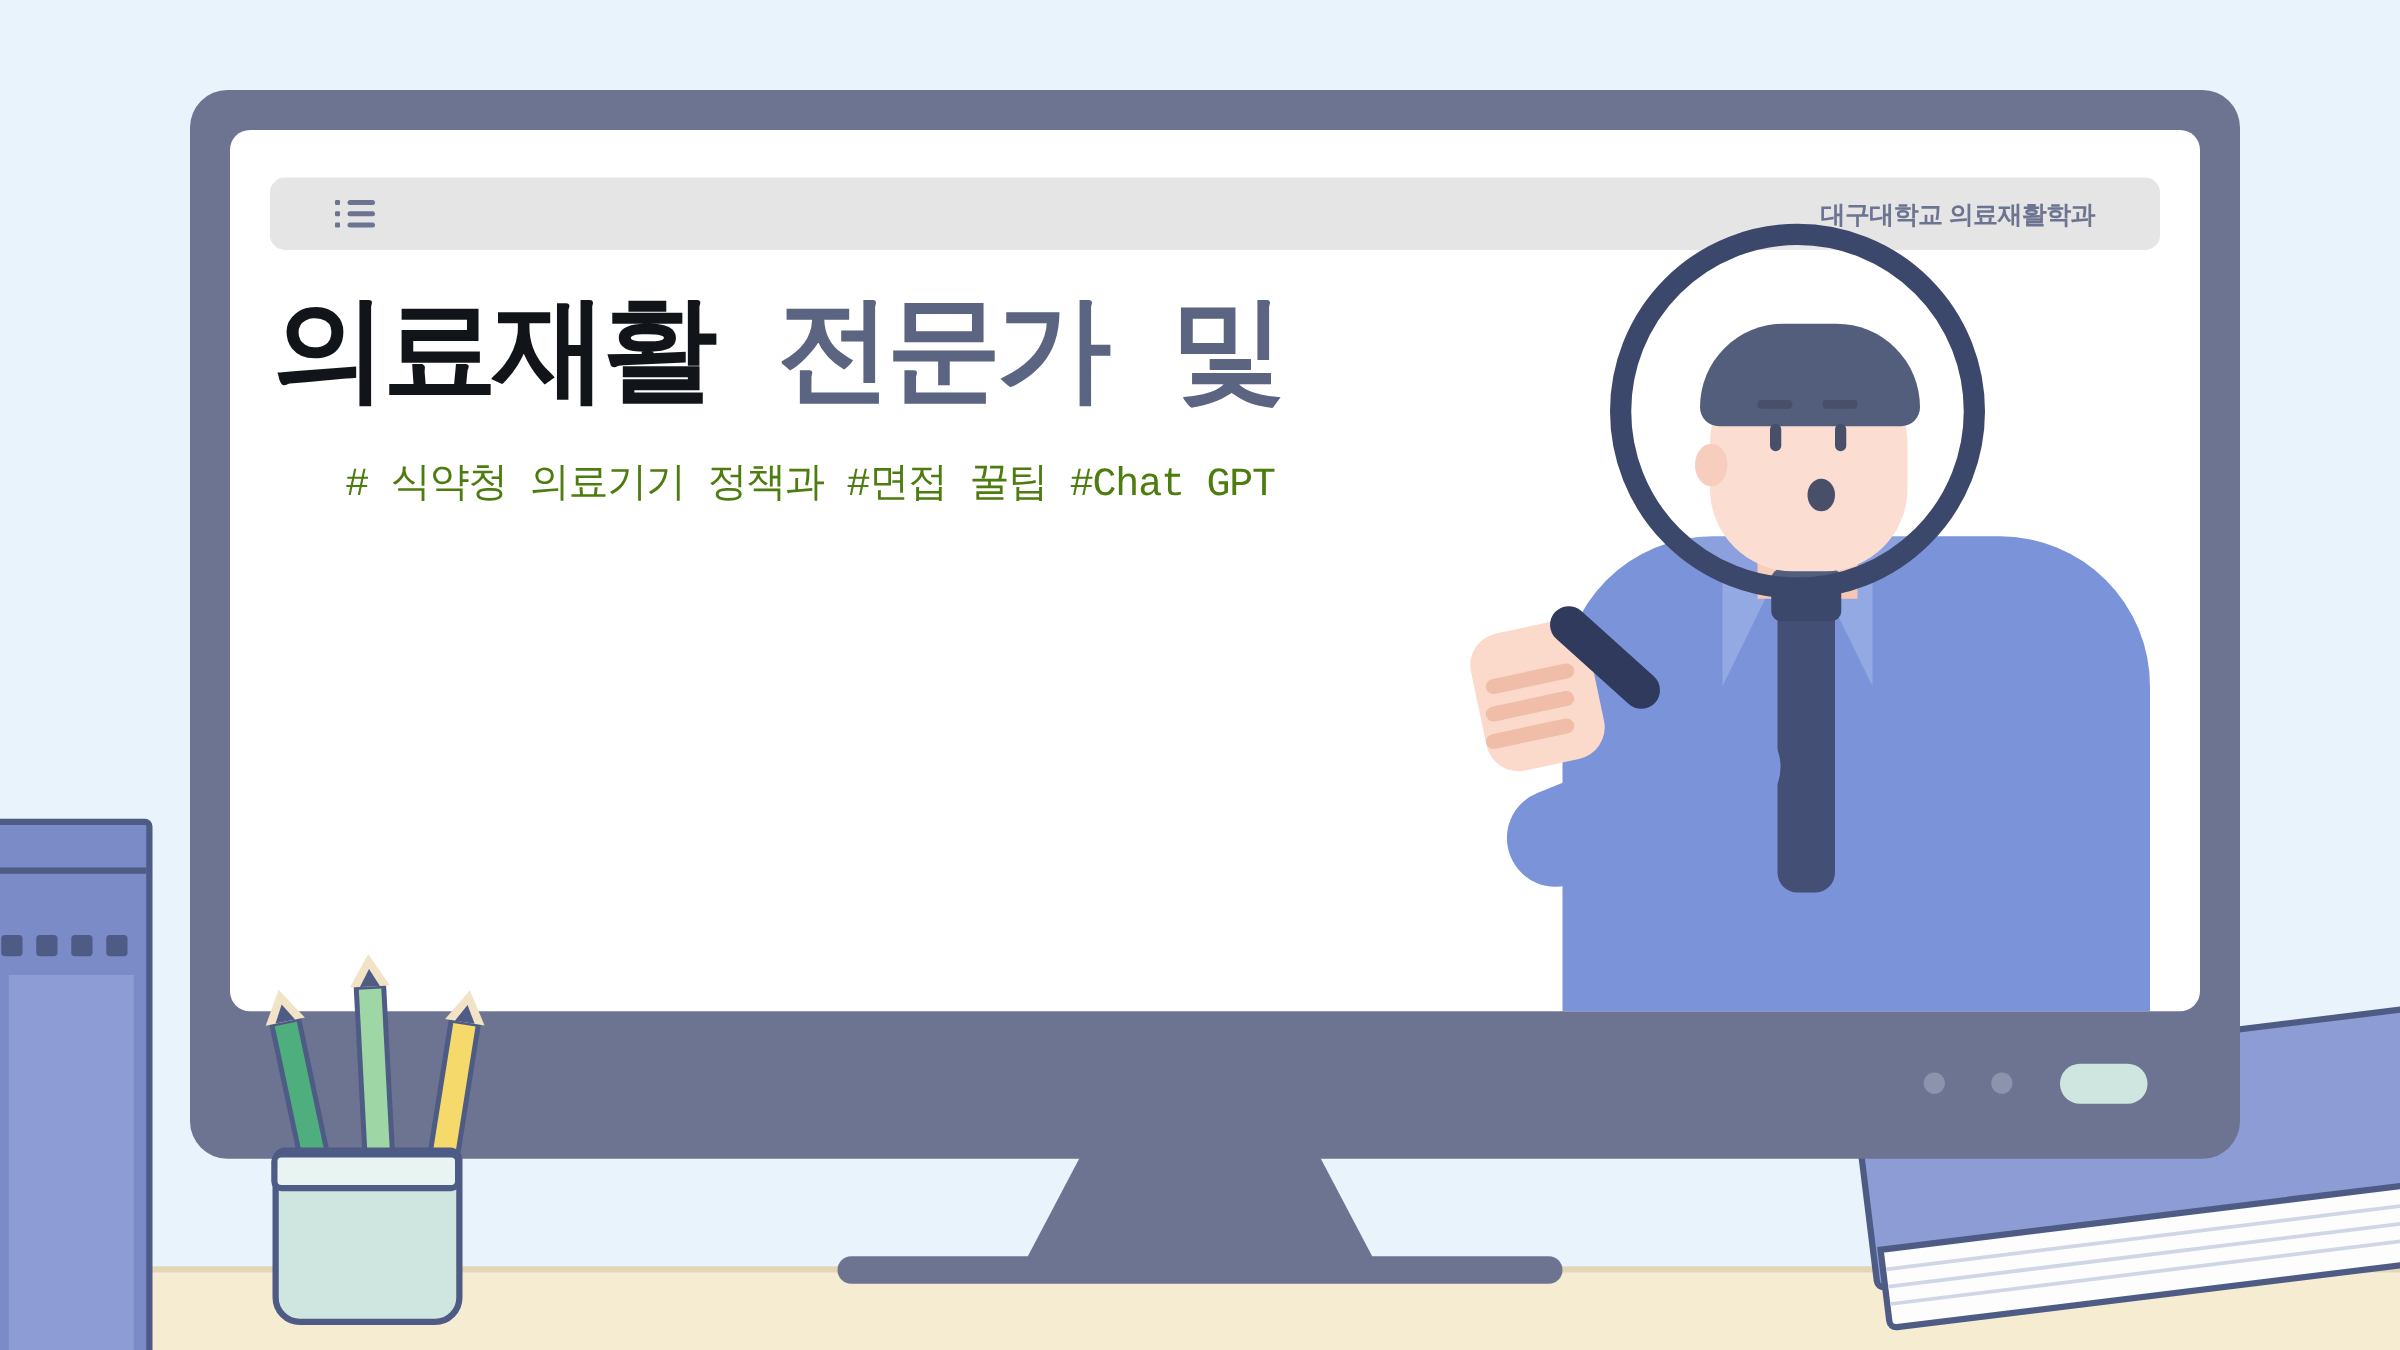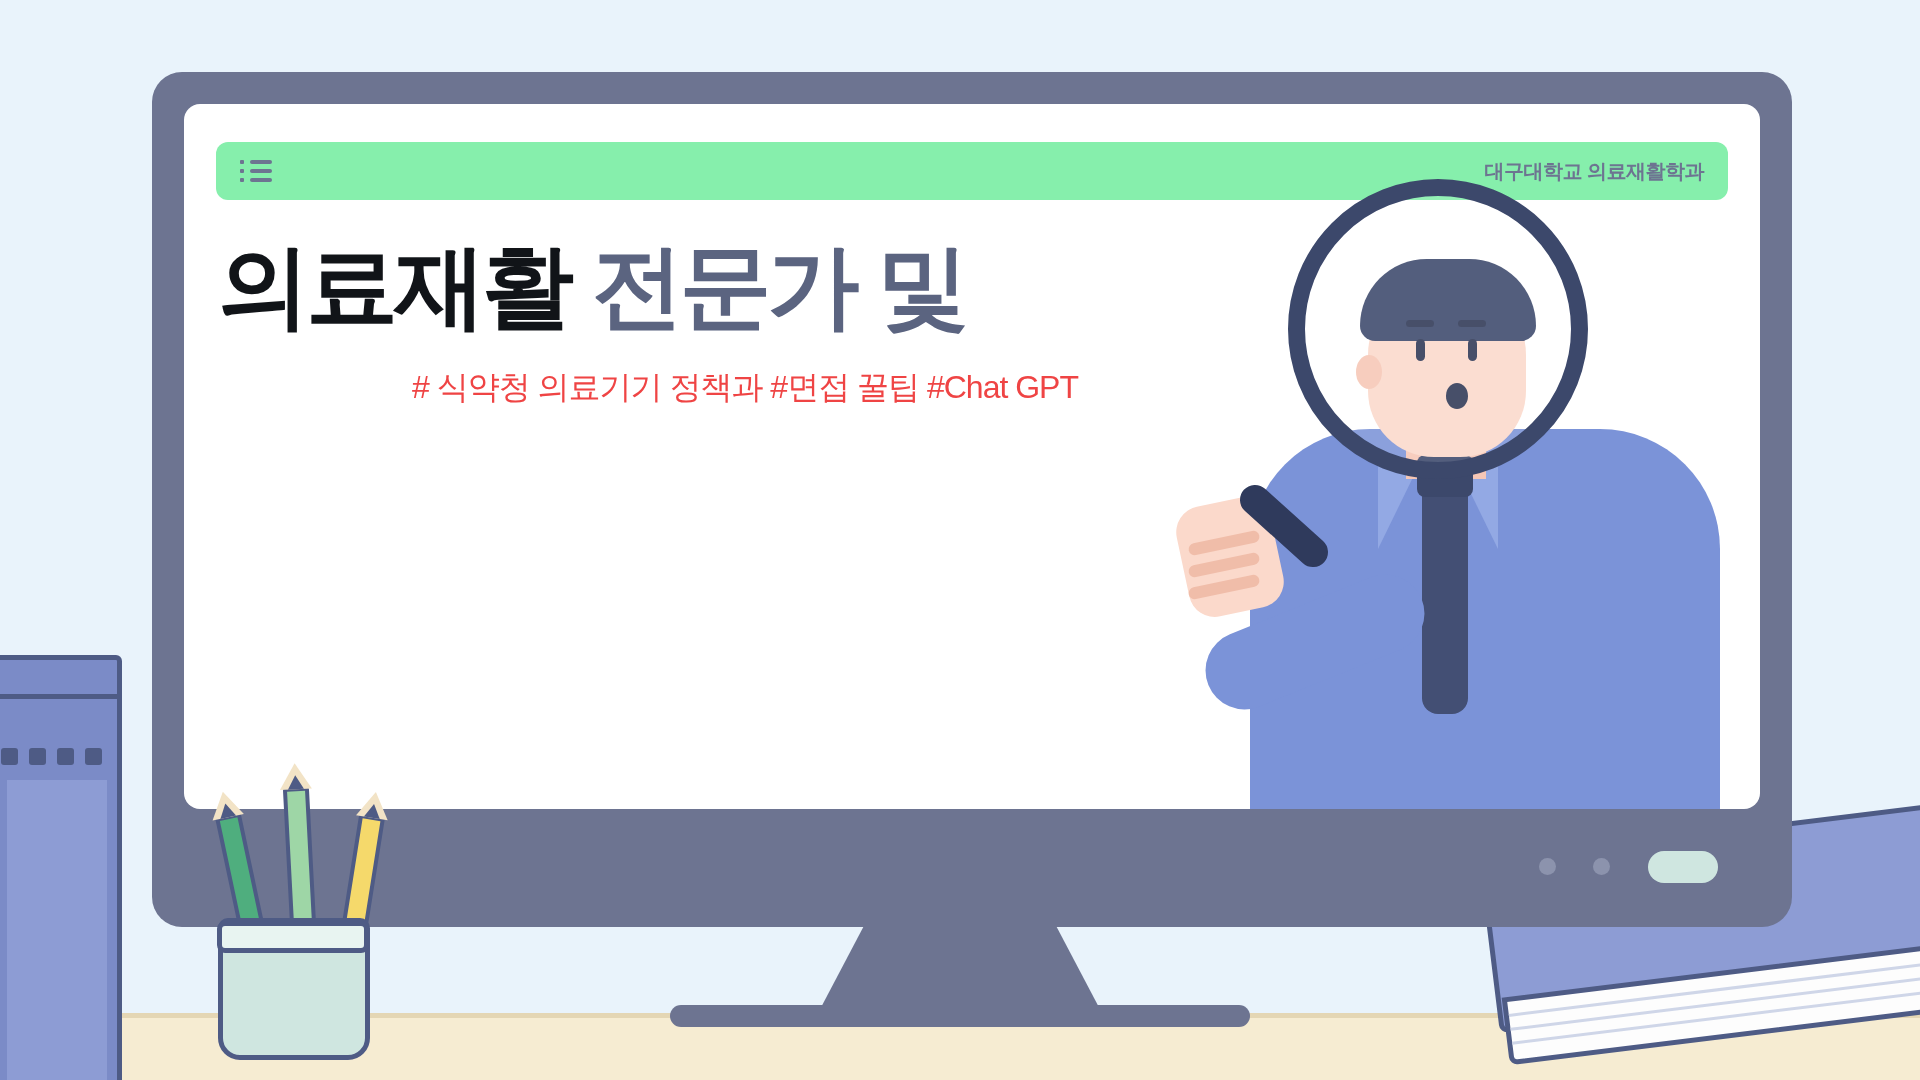--- a/index.html
+++ b/index.html
@@ -40,38 +40,38 @@
   .monitor{position:absolute;left:152px;top:72px;width:1640px;height:855px;background:#6d7491;border-radius:30px;box-shadow:0 0 0 0 #000;}
   .screen{position:absolute;left:32px;top:32px;right:32px;bottom:118px;background:#ffffff;border-radius:16px;overflow:hidden;}
   .mon-dot{position:absolute;bottom:52px;width:17px;height:17px;border-radius:50%;background:#8c93ad;}
   .mon-pill{position:absolute;bottom:44px;right:74px;width:70px;height:32px;border-radius:16px;background:#cfe6e0;}
   .neck{position:absolute;left:50%;transform:translateX(-50%);top:920px;width:190px;height:95px;background:#6d7491;}
   .neck:before{content:"";position:absolute;left:-48px;top:0;width:0;height:0;border-bottom:95px solid #6d7491;border-left:50px solid transparent;}
   .neck:after{content:"";position:absolute;right:-48px;top:0;width:0;height:0;border-bottom:95px solid #6d7491;border-right:50px solid transparent;}
   .base{position:absolute;left:50%;transform:translateX(-50%);top:1005px;width:580px;height:22px;background:#6d7491;border-radius:11px;}
 
   
-  .hdr{position:absolute;left:32px;top:38px;right:32px;height:58px;background:#86efac;border-radius:12px;display:flex;align-items:center;justify-content:space-between;padding:0 24px;box-sizing:border-box;}
+  .hdr{position:absolute;left:32px;top:38px;right:32px;height:58px;background:#e5e5e5;border-radius:12px;display:flex;align-items:center;justify-content:space-between;padding:0 52px;box-sizing:border-box;}
   .hdr-title{color:#6d7491;font-size:20px;font-weight:bold;letter-spacing:-0.5px;}
   .list-icon{display:flex;flex-direction:column;gap:5px;}
   .list-icon .row{display:flex;align-items:center;gap:6px;}
   .list-icon .row b{display:block;width:4px;height:4px;background:#6d7491;border-radius:1px;}
   .list-icon .row s{display:block;width:22px;height:4px;background:#6d7491;border-radius:2px;text-decoration:none;}
 
   
-  .content{position:absolute;left:34px;top:130px;width:1000px;}
+  .content{position:absolute;left:34px;top:130px;width:1000px;font-family:Liberation Mono, monospace;}
   .title-line{font-size:92px;font-weight:900;letter-spacing:-4px;line-height:1.14;white-space:nowrap;}
   .t-black{color:#111418;}
   .t-slate{color:#5b6480;}
   .t-blue{color:#6b86db;}
 
   .hl-wrap{margin-top:22px;text-align:center;width:860px;}
   .hl{display:inline-block;background:#fbc94b;color:#15181d;font-size:31px;font-weight:bold;letter-spacing:-1px;padding:2px 8px;line-height:1.28;}
 
-  .tags{margin-top:26px;width:860px;text-align:right;color:#ef4444;font-size:32px;line-height:1.42;letter-spacing:-1px;}
+  .tags{margin-top:26px;width:860px;text-align:center;color:#4d7c0f;font-size:32px;line-height:1.42;letter-spacing:-1px;}
 
   
   .illus{position:absolute;right:30px;bottom:0;width:520px;height:660px;}
   .torso{position:absolute;left:40px;bottom:0;width:470px;height:380px;background:#7b93d8;border-radius:120px 120px 0 0;}
   .collar-l{position:absolute;left:168px;bottom:260px;width:0;height:0;border-left:42px solid #93a9e4;border-bottom:86px solid transparent;}
   .collar-r{position:absolute;left:246px;bottom:260px;width:0;height:0;border-right:42px solid #93a9e4;border-bottom:86px solid transparent;}
   .tie{position:absolute;left:212px;bottom:95px;width:46px;height:230px;background:#434f74;border-radius:6px 6px 16px 16px;}
   .tie-knot{position:absolute;left:207px;bottom:312px;width:56px;height:42px;background:#3c486b;border-radius:8px;}
   .neckskin{position:absolute;left:196px;bottom:330px;width:80px;height:60px;background:#f6c7b6;}
   .head{position:absolute;left:158px;bottom:352px;width:158px;height:176px;background:#fbd9cb;border-radius:74px 74px 66px 66px;}

